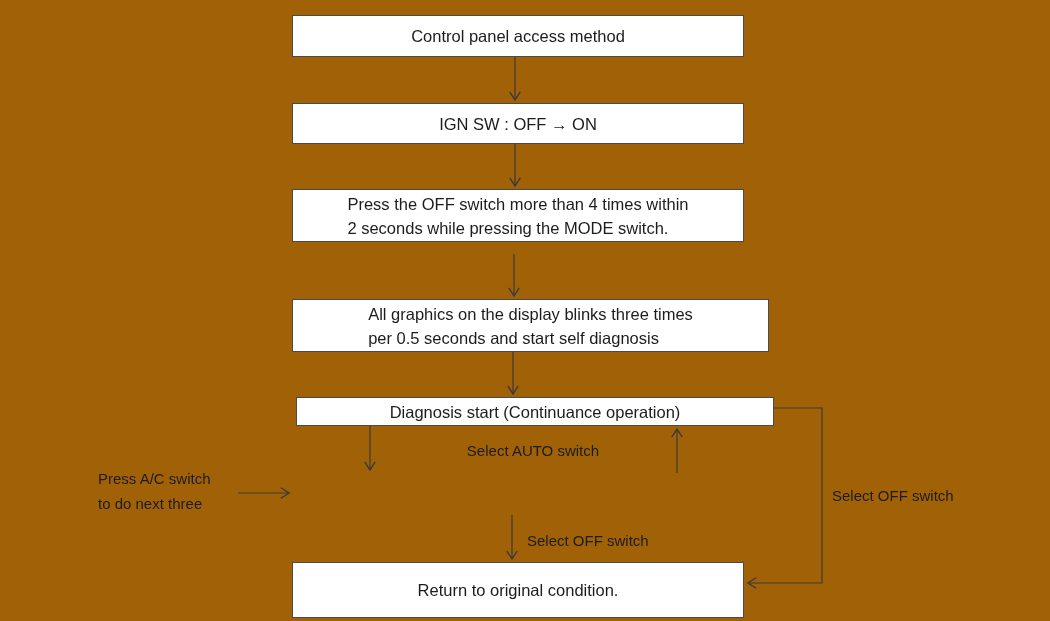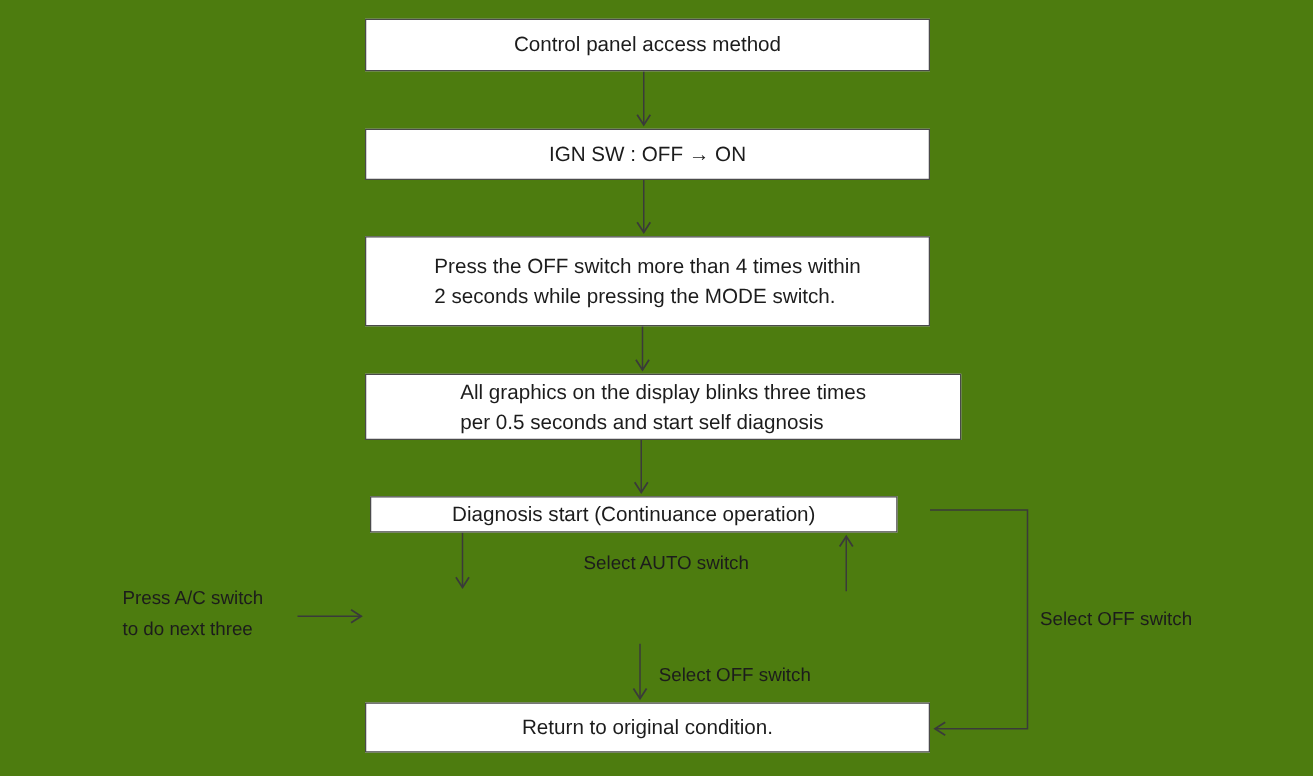--- a/index.html
+++ b/index.html
@@ -4,21 +4,21 @@
 <style>
   html, body {
     margin: 0;
     padding: 0;
     background: #ffffff;
   }
   .canvas {
     position: relative;
     width: 1050px;
     height: 621px;
-    background: #4d7c0f;
+    background: #a16207;
     font-family: "Liberation Sans", sans-serif;
     color: #1c1c1c;
     overflow: hidden;
   }
   .connectors {
     position: absolute;
     left: 0;
     top: 0;
     width: 1050px;
     height: 621px;
@@ -46,25 +46,25 @@
   }
   .fbox .lines span { display: block; }
   .edge-label {
     position: absolute;
     font-size: 15px;
     line-height: 24px;
     white-space: nowrap;
   }
   .b1 { left: 292px; top: 15px;  width: 452px; height: 42px; }
   .b2 { left: 292px; top: 103px; width: 452px; height: 41px; text-align: right; }
-  .b3 { left: 292px; top: 189px; width: 452px; height: 72px; }
+  .b3 { left: 292px; top: 189px; width: 452px; height: 53px; }
   .b4 { left: 292px; top: 299px; width: 477px; height: 53px; }
-  .b5 { left: 296px; top: 397px; width: 422px; height: 29px; }
+  .b5 { left: 296px; top: 397px; width: 478px; height: 29px; }
   .b6 { left: 293px; top: 473px; width: 450px; height: 42px; }
-  .b7 { left: 292px; top: 562px; width: 452px; height: 40px; }
+  .b7 { left: 292px; top: 562px; width: 452px; height: 56px; }
   .lbl-select-auto        { left: 430px; top: 439px; width: 206px; text-align: center; }
   .lbl-select-off-step    { left: 527px; top: 529px; }
   .lbl-select-off-feedback{ left: 832px; top: 484px; }
   .lbl-press-ac           { left: 98px;  top: 466px; line-height: 25px; white-space: nowrap; }
   .lbl-press-ac span { display: block; }
 </style>
 </head>
 <body>
 
 <div class="canvas">

